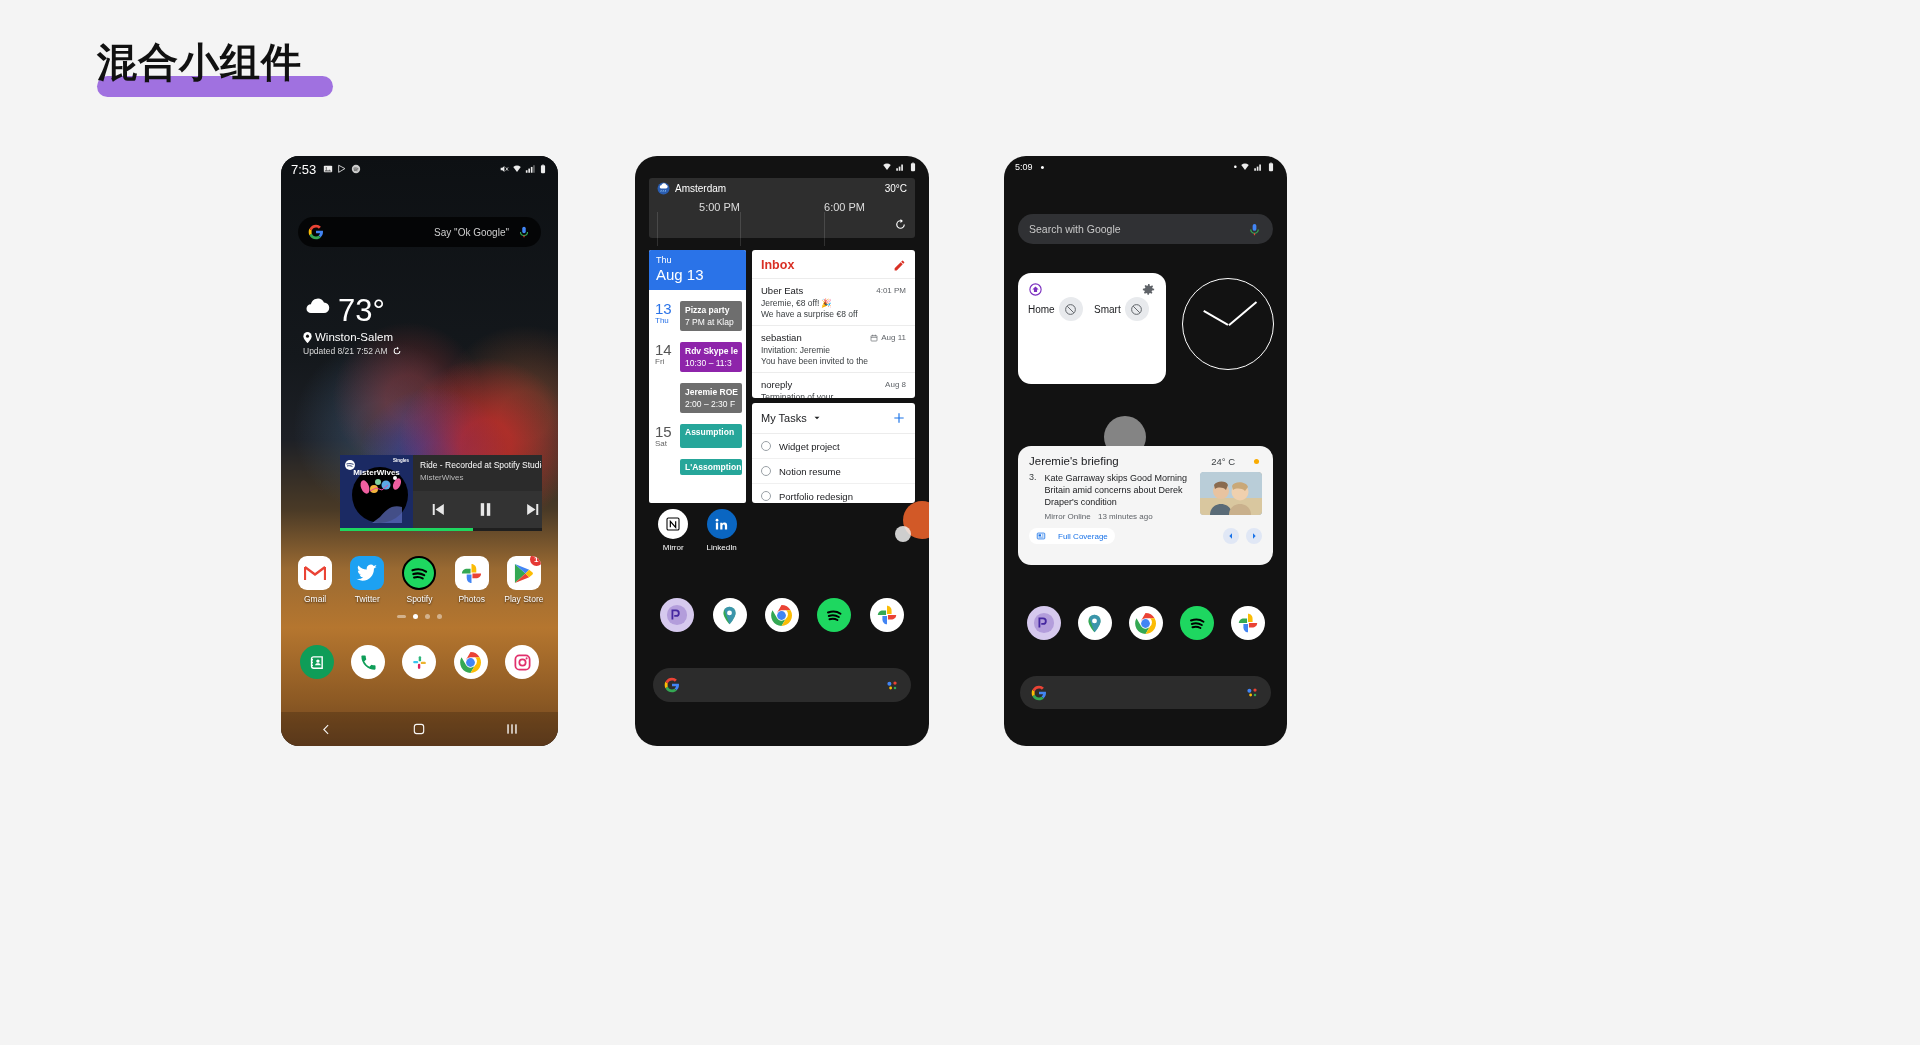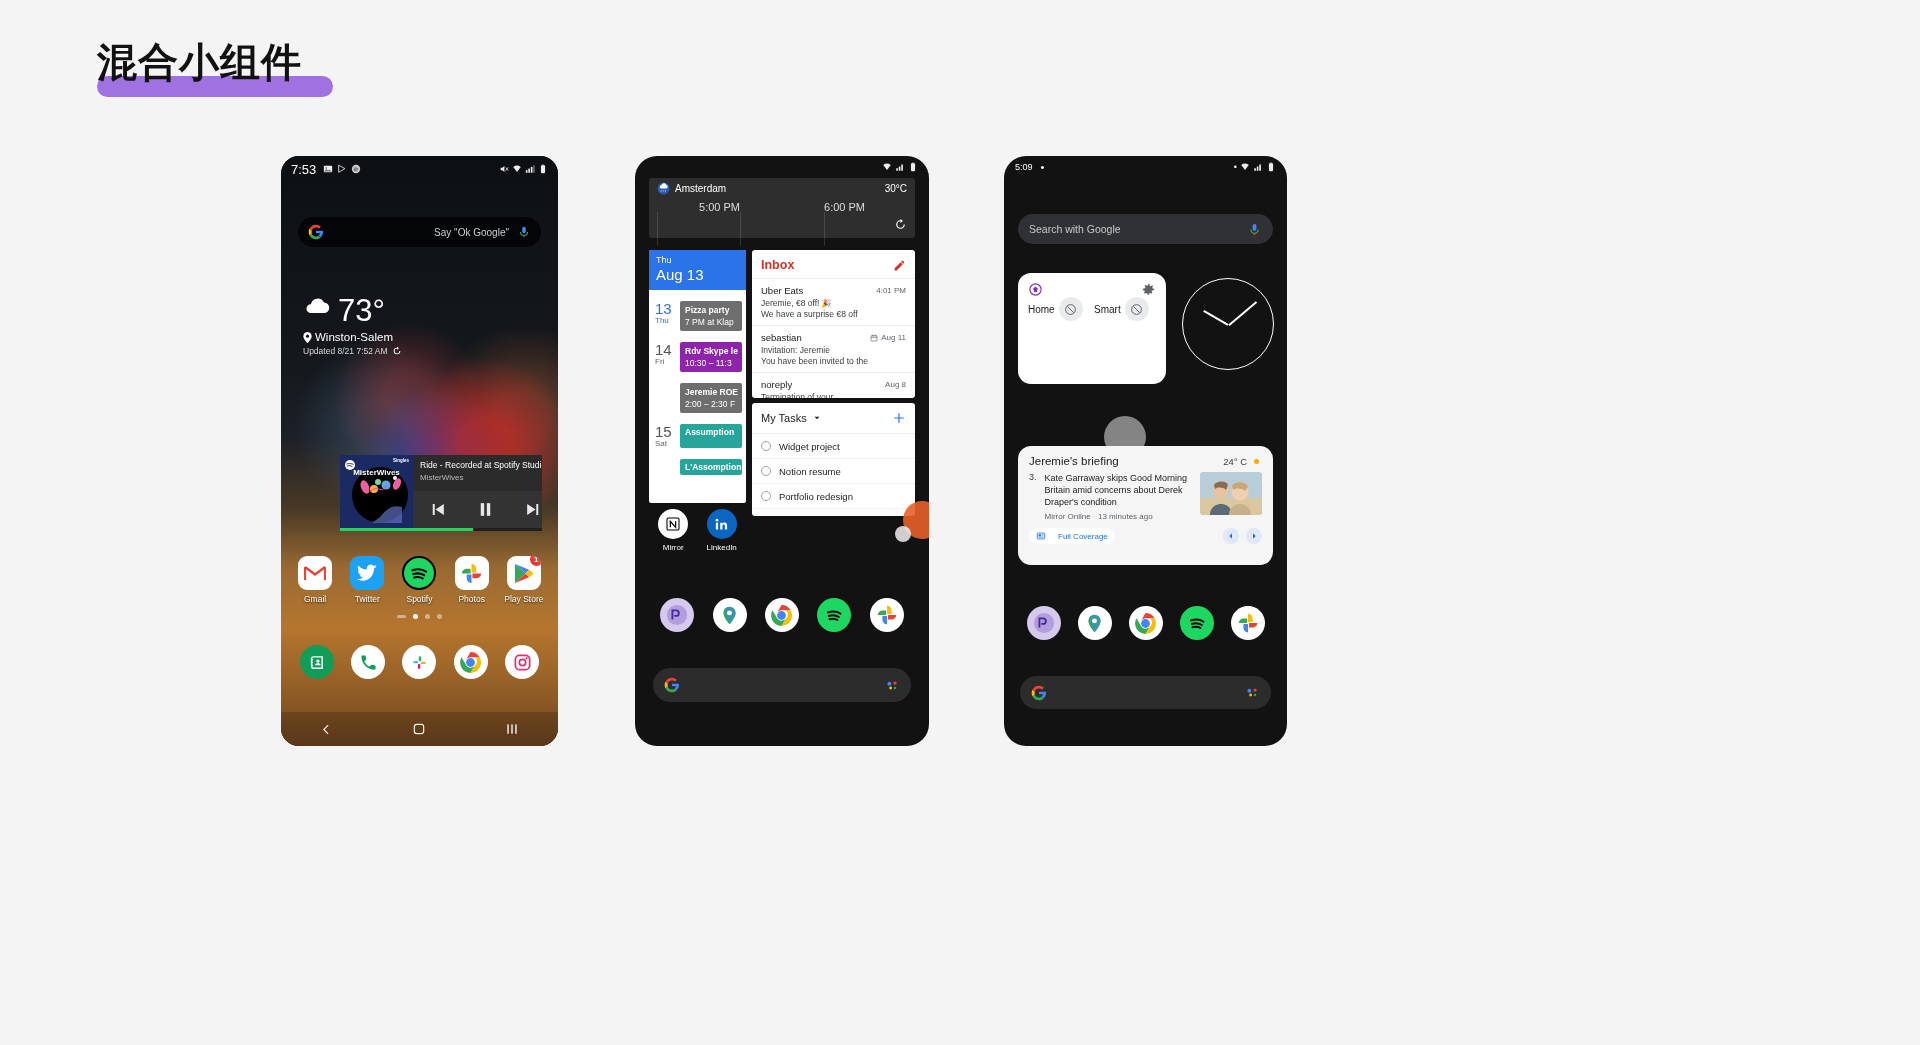--- a/index.html
+++ b/index.html
@@ -151,21 +151,21 @@
   .p2-inbox-hdr { display: flex; align-items: center; padding: 8px 9px 6px; }
   .p2-inbox-title { color: #d93025; font-size: 12.5px; font-weight: bold; }
   .p2-mail { padding: 6px 9px; border-top: 1px solid #ececec; }
   .p2-mail-top { display: flex; align-items: center; }
   .p2-mail-from { font-size: 9.5px; color: #202124; font-weight: 500; }
   .p2-mail-time { margin-left: auto; font-size: 8px; color: #5f6368;
     display: flex; align-items: center; gap: 3px; }
   .p2-mail-l1 { font-size: 8.5px; color: #3c4043; margin-top: 2px; }
   .p2-mail-l2 { font-size: 8.5px; color: #3c4043; margin-top: 1px; }
 
-  .p2-tasks { position: absolute; left: 117px; top: 247px; width: 163px; height: 113px;
+  .p2-tasks { position: absolute; left: 117px; top: 247px; width: 163px; height: 100px;
     background: #fff; border-radius: 3px; overflow: hidden; }
   .p2-tasks-hdr { display: flex; align-items: center; padding: 8px 9px;
     border-bottom: 1px solid #ececec; }
   .p2-tasks-title { font-size: 11px; color: #202124; font-weight: 500; }
   .p2-task { display: flex; align-items: center; gap: 8px; padding: 6.5px 9px;
     border-bottom: 1px solid #f0f0f0; }
   .p2-task-rb { width: 10px; height: 10px; border: 1.3px solid #9aa0a6;
     border-radius: 50%; flex: none; }
   .p2-task-lbl { font-size: 9.5px; color: #202124; }
 
@@ -204,21 +204,21 @@
 
   .p3-clock { position: absolute; left: 178px; top: 122px; width: 92px; height: 92px;
     border: 1.6px solid #fff; border-radius: 50%; }
   .p3-hand { position: absolute; background: #fff; transform-origin: bottom center; }
 
   .p3-brief { position: absolute; left: 14px; top: 290px; width: 255px; height: 119px;
     background: #f5f5f5; border-radius: 13px; overflow: hidden; }
   .p3-brief-hdr { display: flex; align-items: center; padding: 9px 11px 5px; }
   .p3-brief-title { font-size: 11.5px; color: #202124; font-weight: 500; }
   .p3-brief-temp { margin-left: auto; font-size: 9.5px; color: #3c4043;
-    display: flex; align-items: center; gap: 4px; }
+    display: flex; align-items: center; gap: 16px; }
   .p3-news { display: flex; padding: 0 11px; gap: 8px; }
   .p3-news-num { font-size: 9px; color: #3c4043; }
   .p3-news-txt { flex: 1; }
   .p3-news-head { font-size: 9px; color: #202124; line-height: 1.35; font-weight: 500; }
   .p3-news-src { font-size: 8px; color: #5f6368; margin-top: 4px; }
   .p3-news-img { width: 62px; height: 43px; border-radius: 4px; flex: none;
     background: linear-gradient(150deg,#9fb8c8 0%,#c8b49a 45%,#6b7f8c 100%);
     position: relative; overflow: hidden; }
   .p3-brief-foot { display: flex; align-items: center; padding: 7px 11px 0; }
   .p3-cov { display: flex; align-items: center; gap: 12px; background: #fff;

